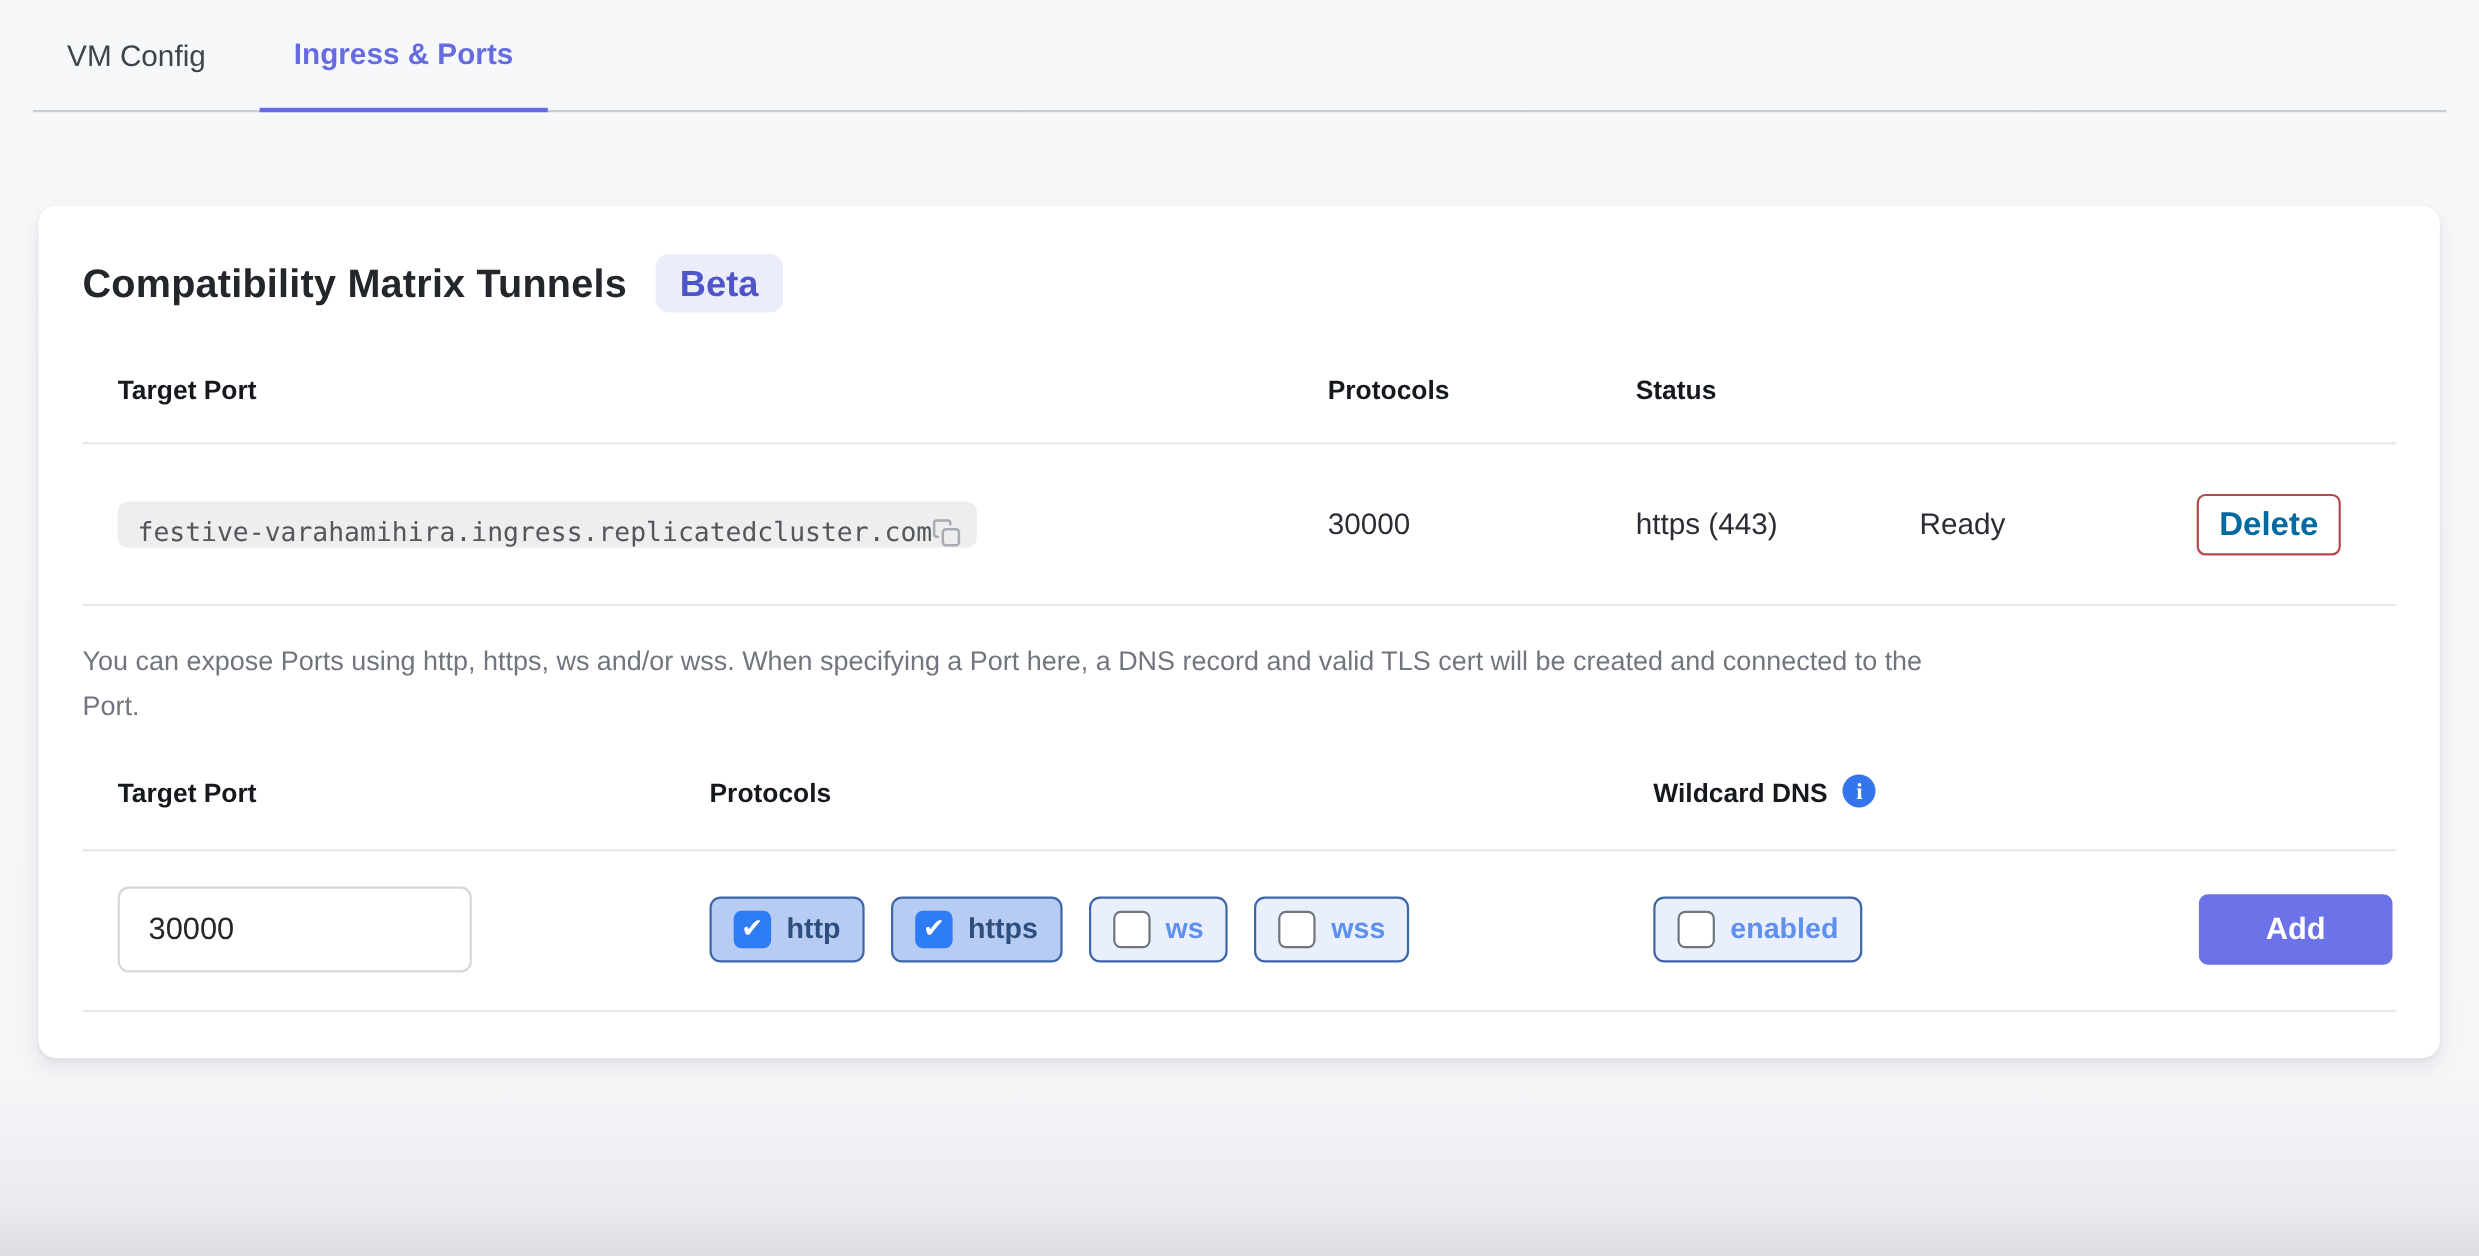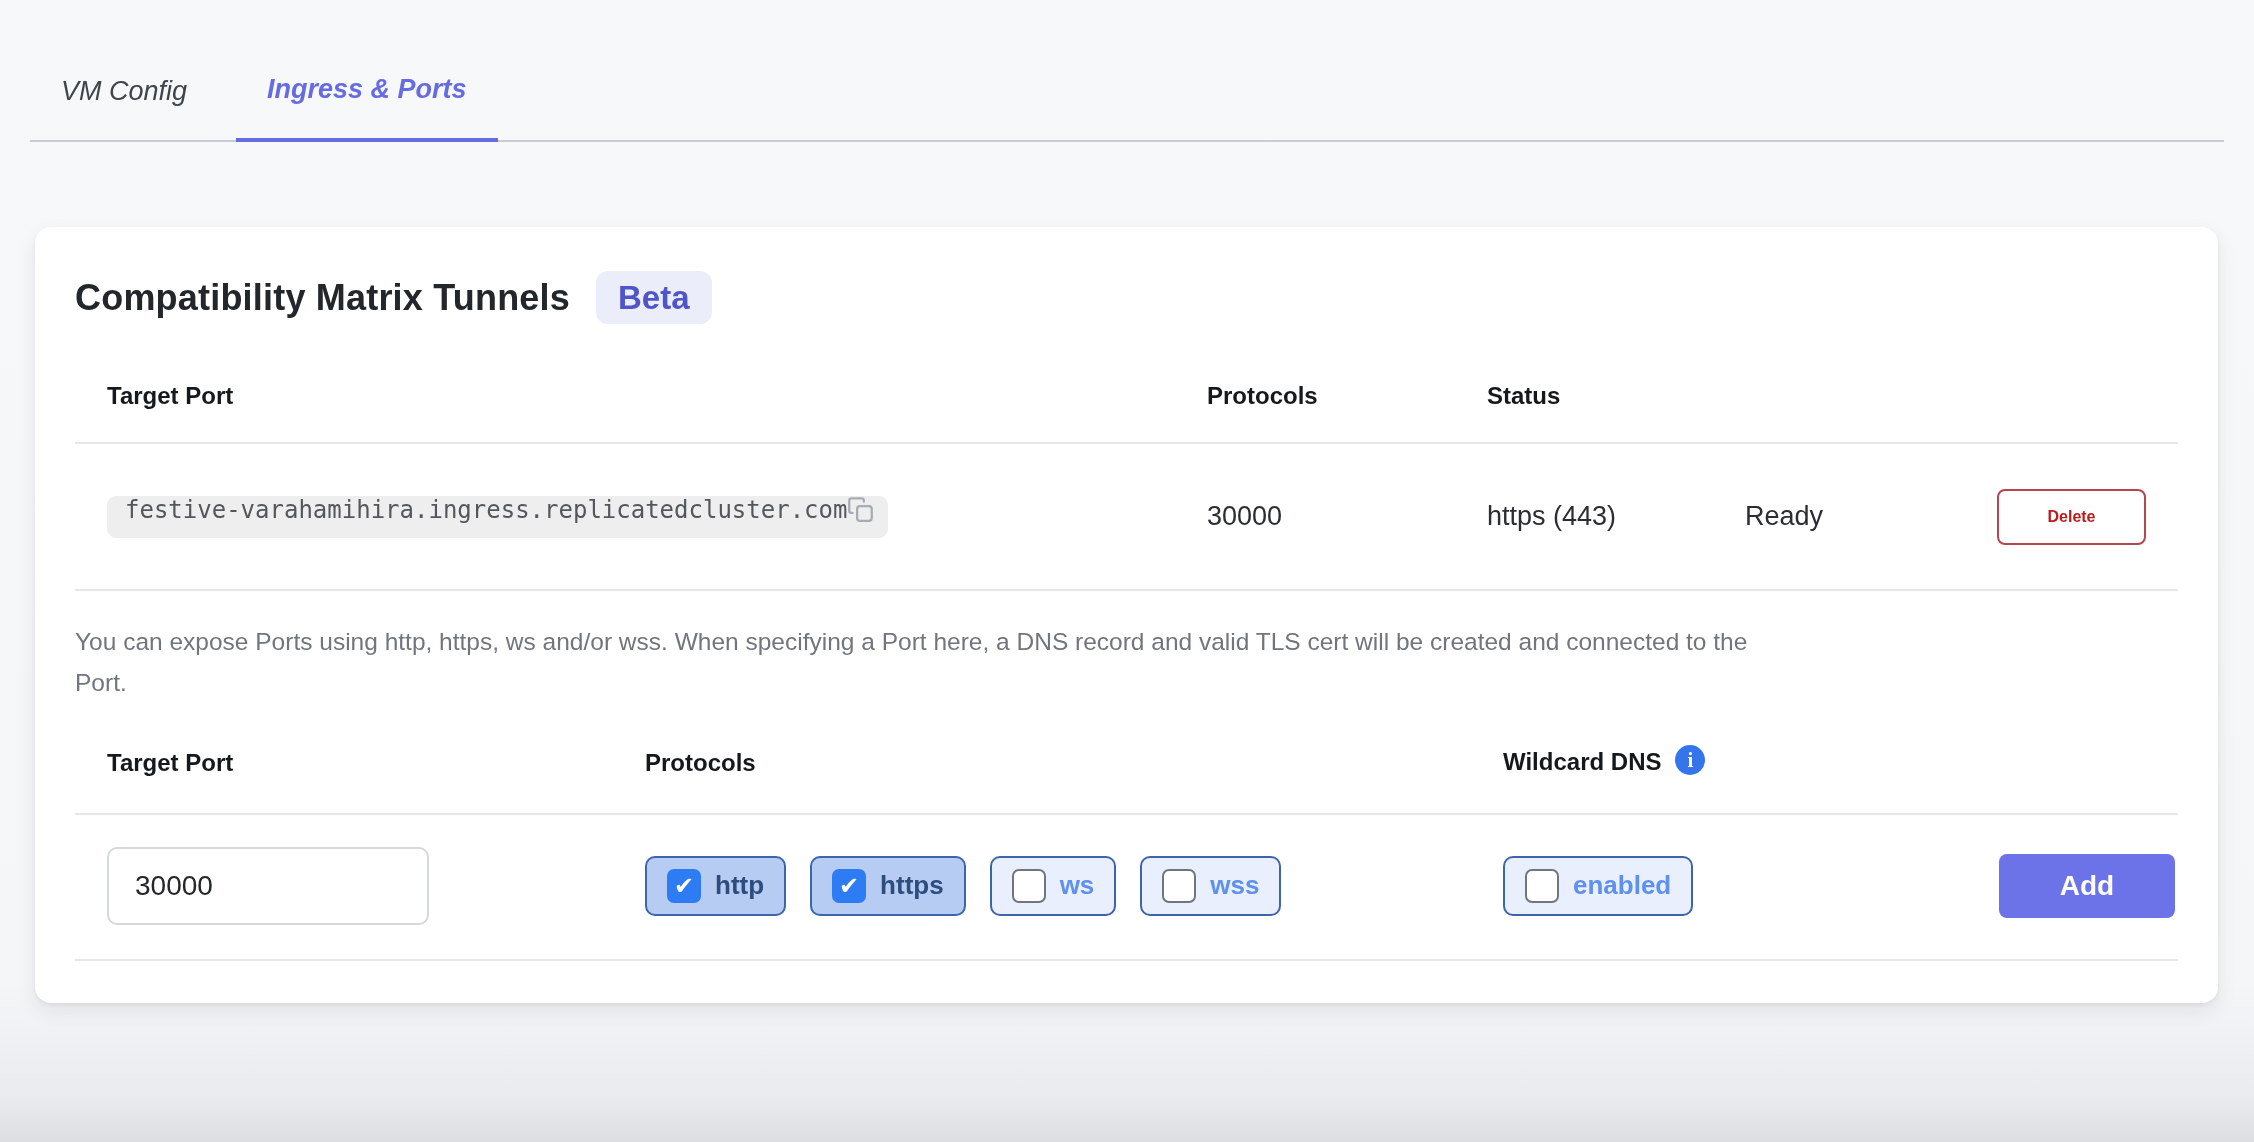--- a/index.html
+++ b/index.html
@@ -8,24 +8,23 @@
     font-family:"Liberation Sans","DejaVu Sans",sans-serif;
     background:linear-gradient(180deg,#f7f8fa 0%,#f5f6f8 86%,#e9ebee 96%,#dcdee2 100%);
     color:#23262b;
     overflow:hidden;
     -webkit-font-smoothing:antialiased;
   }
   .page{ width:2254px; height:1142px; position:relative; }
 
   
   .tabbar{
-    margin:0 30px; padding-top:40px;
+    margin:0 30px; 
     display:flex; gap:18px;
     border-bottom:2px solid #c9cdd3;
-    font-style:italic;
   }
   .tab{
     height:102px; padding:0 31px;
     display:flex; align-items:center;
     font-size:27px; font-weight:500; color:#3f454d;
     cursor:pointer; position:relative; margin-bottom:-2px;
   }
   .tab.active{ color:#666be2; font-weight:700; border-bottom:4px solid #666be2; }
 
   
@@ -44,33 +43,33 @@
     font-size:33px; font-weight:600; border-radius:12px; line-height:1;
   }
   .hr{ height:2px; background:#e5e7ea; }
 
   
   .grid-main{ display:grid; grid-template-columns:1fr 280px 258px 252px 149px; align-items:center; padding:0 32px; }
   .thead-main{ margin-top:58px; padding-bottom:32px; }
   .th{ font-size:24px; font-weight:700; color:#15181d; }
   .trow{ height:145px; }
   .dns-pill{
-    display:inline-flex; align-items:flex-start; 
+    display:inline-flex; align-items:flex-end; 
     height:42px; padding:0 14px 0 18px;
     background:#eeeeef; border-radius:9px;
     font-family:"DejaVu Sans Mono","Liberation Mono",monospace;
     font-size:24px; color:#53575c; white-space:nowrap;
   }
   .copy-btn{ display:inline-flex; cursor:pointer; background:none; border:none; padding:0; }
   .cell{ font-size:27px; color:#2a2e34; }
   .proto-line{ font-size:27px; color:#2a2e34; line-height:41px; }
   .delete-btn{
-    width:149px; height:56px;
+    width:131px; height:56px;
     background:#ffffff; border:2px solid #b4474d; border-radius:8px;
-    color:#b91c1c; font-size:16px; font-weight:700;
+    color:#0369a1; font-size:30px; font-weight:700;
     font-family:inherit; cursor:pointer;
   }
 
   
   .add-title{ margin-top:64px; font-size:33px; font-weight:700; color:#23262b; line-height:44px; }
   .desc{ margin-top:30px; font-size:24.5px; color:#71767e; line-height:41px; }
 
   .grid-form{ display:grid; grid-template-columns:538px 858px 496px 1fr; align-items:center; padding:0 32px; }
   .form-head{ margin-top:44px; padding-bottom:0; align-items:center; }
   .form-head .th{ line-height:30px; }

